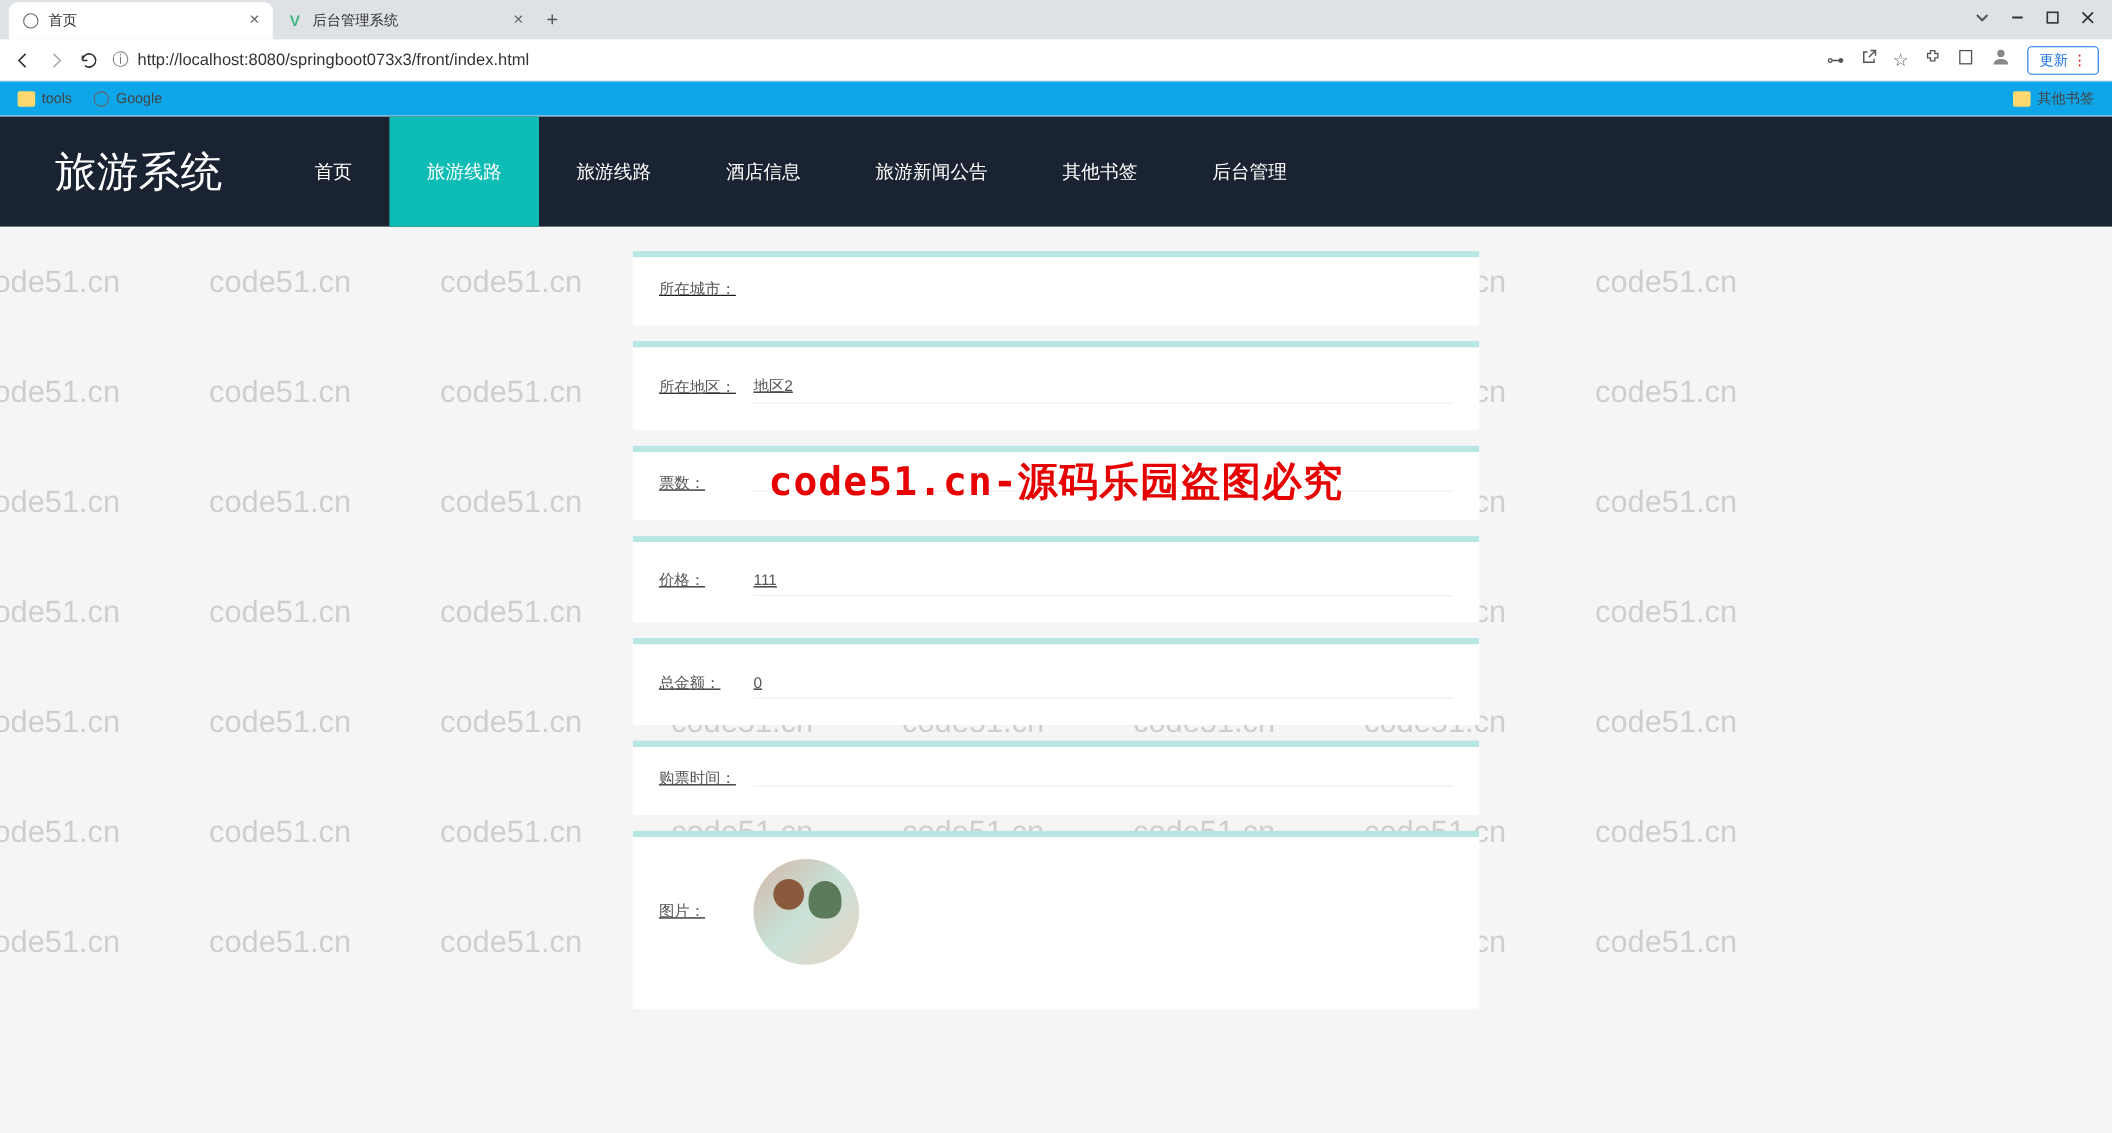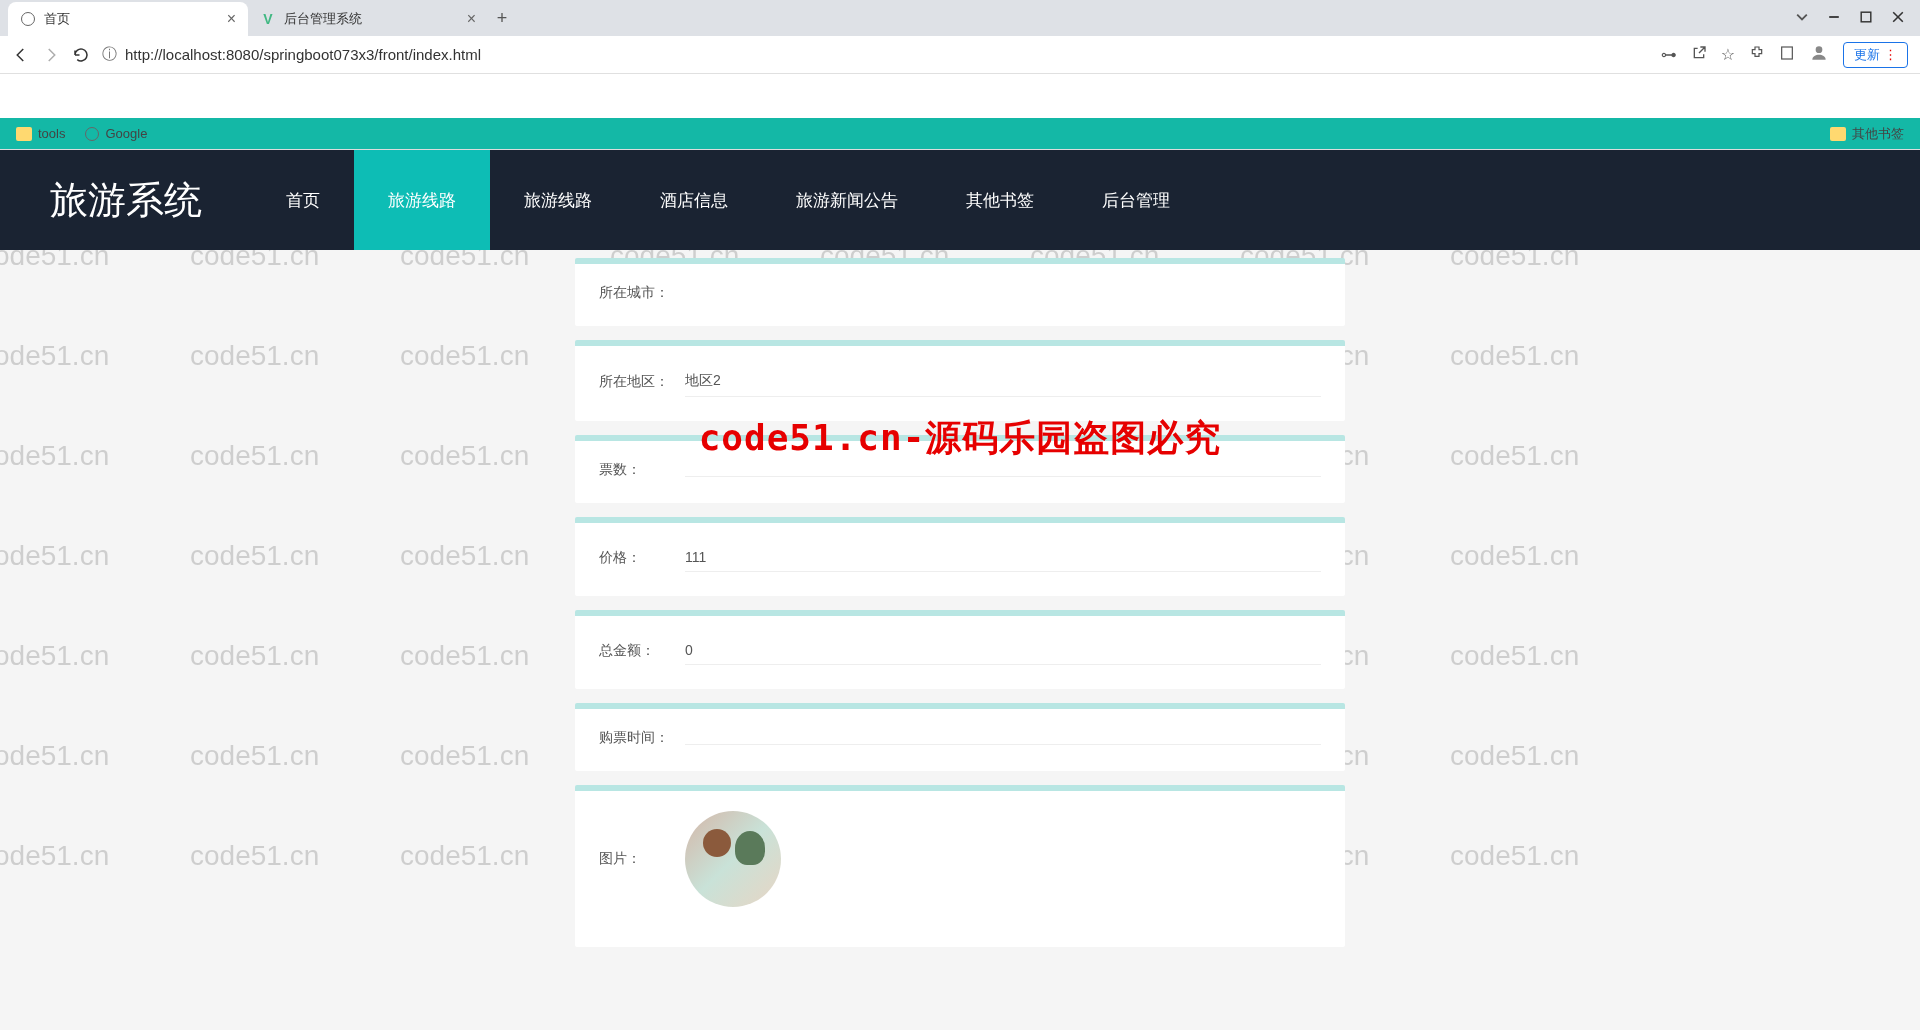--- a/index.html
+++ b/index.html
@@ -22,35 +22,35 @@
 .win-controls span svg { width: 12px; height: 12px; }
 
 .addrbar { display: flex; align-items: center; height: 38px; background: #fff; padding: 0 12px; gap: 12px; border-bottom: 1px solid #e0e0e0; }
 .nav-btn { color: #555; display: flex; align-items: center; }
 .nav-btn svg { width: 18px; height: 18px; }
 .url-field { flex: 1; display: flex; align-items: center; gap: 8px; font-size: 15px; color: #333; }
 .url-info { color: #777; }
 .right-icons { display: flex; gap: 14px; align-items: center; color: #555; }
 .update-btn { border: 1px solid #1a73e8; color: #1a73e8; padding: 3px 10px; border-radius: 4px; font-size: 13px; display: flex; align-items: center; gap: 4px; }
 
-.bookmarkbar { display: flex; align-items: center; height: 32px; background: #14b8a6; padding: 0 16px; gap: 20px; font-size: 13px; color: #444; border-bottom: 1px solid #ddd; margin-top: 44px; }
+.bookmarkbar { display: flex; align-items: center; height: 32px; background: #0ea5e9; padding: 0 16px; gap: 20px; font-size: 13px; color: #444; border-bottom: 1px solid #ddd; }
 .bm-item { display: flex; align-items: center; gap: 6px; }
 .bm-folder { width: 16px; height: 14px; background: #ffd970; border-radius: 2px; }
 .bm-right { margin-left: auto; }
 
 
 .site-nav { background: #1a2332; height: 100px; display: flex; align-items: center; position: relative; z-index: 10; }
 .logo { color: #fff; font-size: 38px; font-weight: 500; padding: 0 50px; }
 .nav-items { display: flex; height: 100%; }
 .nav-item { color: #fff; padding: 0 34px; display: flex; align-items: center; font-size: 17px; cursor: pointer; }
 .nav-item.active { background: #0dbdb5; }
 
 
 .page-body { position: relative; z-index: 5; height: calc(1030px - 36px - 38px - 32px - 100px); overflow: hidden; }
-.form-container { width: 770px; margin: 0 auto; padding-top: 8px; }
+.form-container { width: 770px; margin: 0 auto; padding-top: 22px; text-decoration: underline; }
 .form-card { background: #fff; border-top: 6px solid #b8e6e3; margin-bottom: 14px; padding: 20px 24px 24px; border-radius: 2px; }
 .form-row { display: flex; align-items: center; }
 .form-label { width: 80px; font-size: 14px; color: #555; text-align: left; }
 .form-value { flex: 1; font-size: 14px; color: #555; padding: 6px 0; border-bottom: 1px solid #eee; margin-left: 6px; }
 .form-image { width: 96px; height: 96px; border-radius: 50%; background: linear-gradient(135deg,#d4b6a8 0%,#c9e2d8 50%,#e8d5c4 100%); margin-left: 6px; position: relative; overflow: hidden; }
 .form-image::before { content:''; position:absolute; left:18px; top:18px; width:28px; height:28px; border-radius:50%; background:#8b5a3c; }
 .form-image::after { content:''; position:absolute; right:16px; top:20px; width:30px; height:34px; border-radius:50% 50% 40% 40%; background:#5a7a5a; }
 
 .globe-icon { border: 1.5px solid #666; border-radius: 50%; width: 14px; height: 14px; position: relative; }
 .vue-icon { color: #41b883; font-weight: bold; font-size: 14px; }

